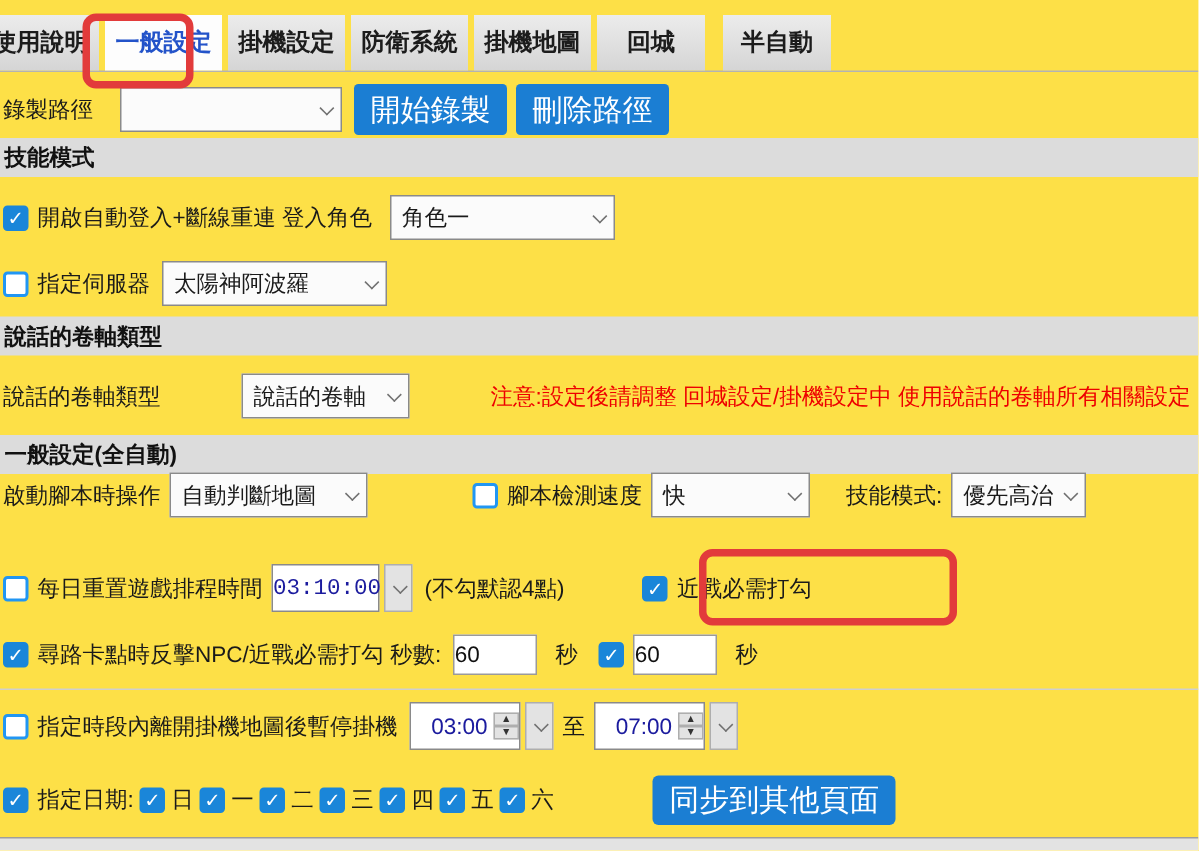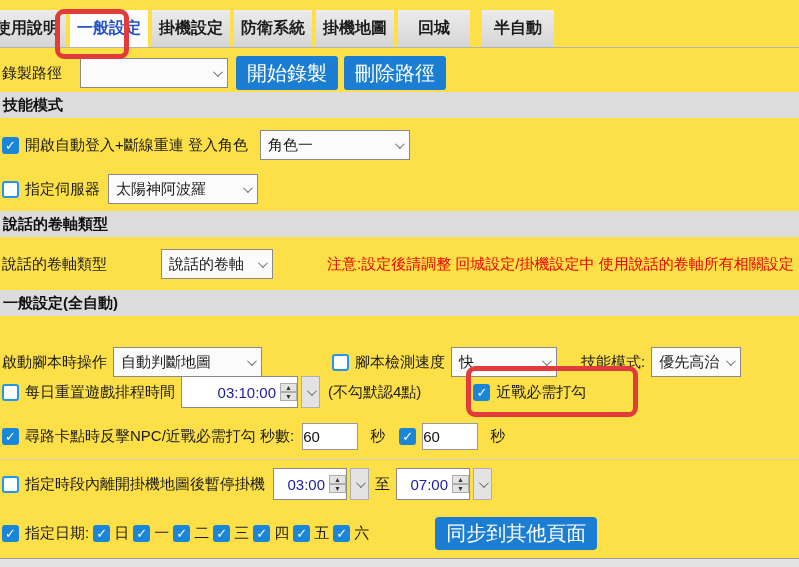--- a/index.html
+++ b/index.html
@@ -59,32 +59,32 @@
   
   .tp { display:inline-flex; align-items:stretch; height:32px; }
   .tp-box { display:inline-flex; align-items:center; border:1px solid #8a8a8a; background:#fff; }
   .tp-text { font-size:15px; color:#1b1b9e; text-align:right; padding-right:4px; flex:1; }
   .tp-spin { display:inline-flex; flex-direction:column; width:17px; }
   .tp-sb { flex:1; display:flex; align-items:center; justify-content:center;
            background:#e3e3e3; border:1px solid #aeaeae; font-size:7px; color:#333; line-height:1; }
   .tp-drop { width:19px; margin-left:3px; display:flex; align-items:center; justify-content:center;
              background:#e3e3e3; border:1px solid #aeaeae; }
   .tp-drop .chev { margin-left:0; }
-  .tp-wide .tp-box { width:117px; }
+  .tp-wide .tp-box { width:72px;font-family:Liberation Mono, monospace; }
   .tp-small .tp-box { width:74px; }
 
   
   #row-record    { top:55px; }
   #bar-login     { top:92px; }
   #row-autologin { top:127px; }
   #row-server    { top:171px; }
   #bar-scroll    { top:211px; }
   #row-scrolltype{ top:246px;gap:44px; }
   #bar-general   { top:290px; }
-  #row-startup   { top:344px; }
+  #row-startup   { top:312px; }
   #row-reset     { top:372px; height:40px; }
   #row-counter   { top:418px; }
   #hr-1          { top:459px; }
   #row-pause     { top:464px; height:40px; }
   #row-days      { top:514px; height:38px; }
   #bar-bottom    { position:absolute; top:558px; left:0; width:799px; height:9px;
                    background:#e3e3e3; border-top:1px solid #9e9e9e; }
 
   .ml4{margin-left:4px} .ml6{margin-left:6px} .ml8{margin-left:8px} .ml10{margin-left:10px}
   .ml12{margin-left:12px} .ml14{margin-left:14px} .ml18{margin-left:18px} .ml24{margin-left:24px}
@@ -148,21 +148,21 @@
       <span>說話的卷軸</span>
       <span class="chev"></span>
     </span>
     <span class="red-note ml10">注意:設定後請調整 回城設定/掛機設定中 使用說話的卷軸所有相關設定</span>
   </div>
 
   <div class="bar" id="bar-general">一般設定(全自動)</div>
 
   <div class="row" id="row-startup">
     <span class="lab">啟動腳本時操作</span>
-    <span class="combo ml6" style="width:149px">
+    <span class="combo ml6" style="width:132px">
       <span>自動判斷地圖</span>
       <span class="chev"></span>
     </span>
     <span class="cb ml70"></span>
     <span class="lab ml6">腳本檢測速度</span>
     <span class="combo ml6" style="width:106px">
       <span>快</span>
       <span class="chev"></span>
     </span>
     <span class="lab ml24">技能模式:</span>

